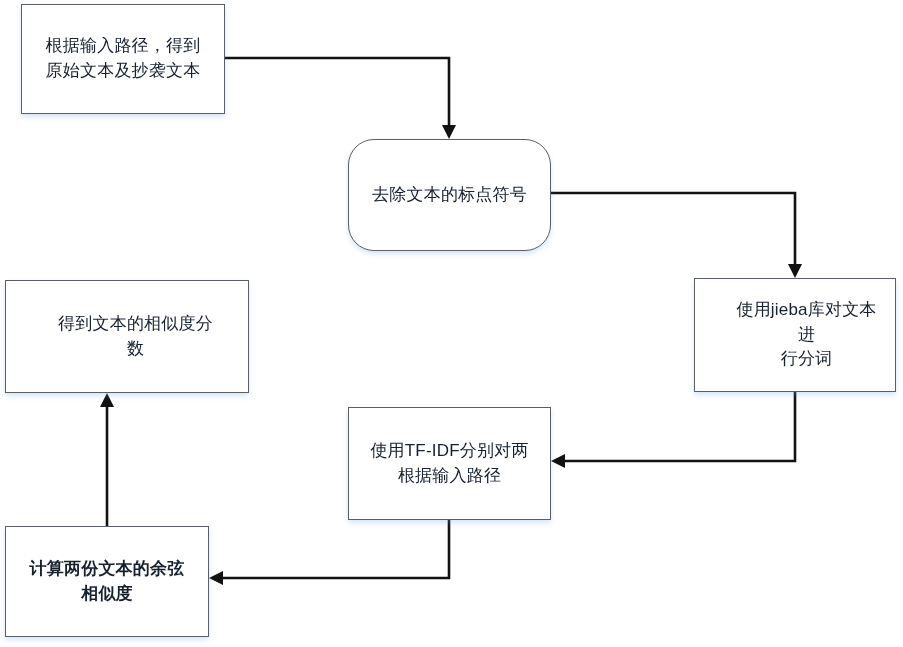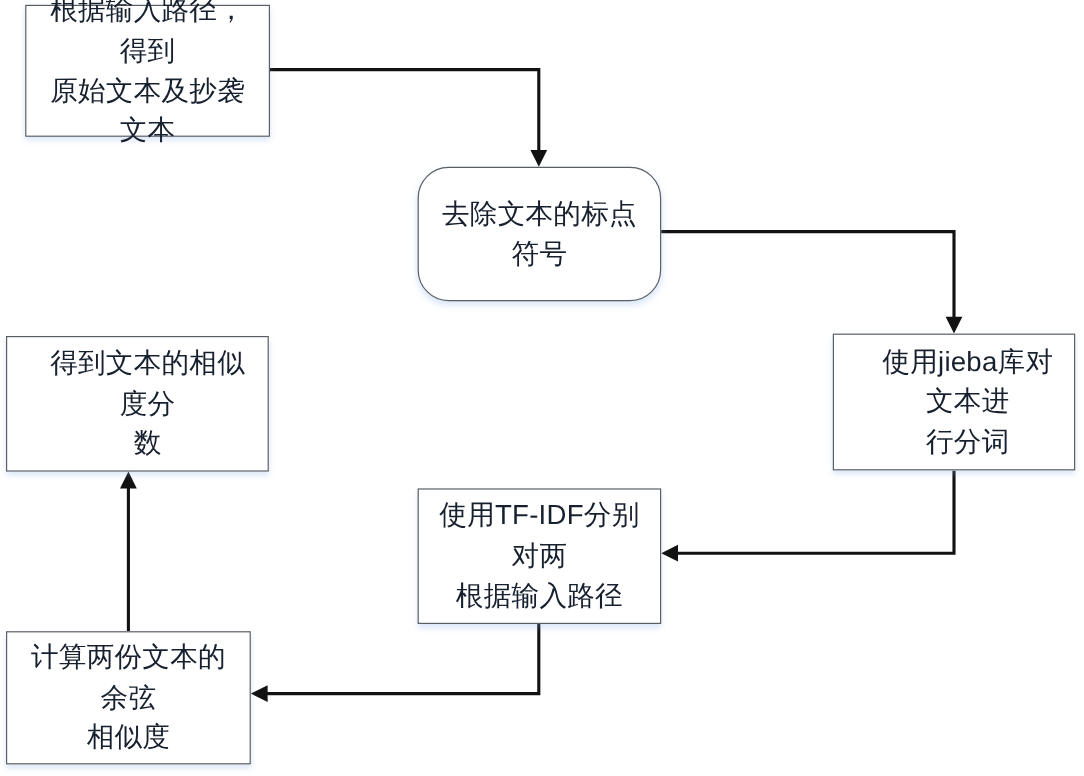--- a/index.html
+++ b/index.html
@@ -18,21 +18,21 @@
   .node {
     position: absolute;
     box-sizing: border-box;
     background: #ffffff;
     border: 1.6px solid #5a5f66;
     display: flex;
     align-items: center;
     justify-content: center;
     text-align: center;
     color: #17202e;
-    font-size: 23px;
+    font-size: 17px;
     line-height: 1.45;
     letter-spacing: 0.2px;
     box-shadow: 0 3px 5px rgba(120, 165, 230, 0.28);
   }
   .node .label {
     display: block;
     padding: 0 10px;
     white-space: pre-line;
   }
   svg.links {
@@ -89,23 +89,23 @@
   <div class="node" style="left: 694px; top: 278px; width: 202px; height: 114px; padding-left: 23px;">
     <span class="label">使用jieba库对文本进
 行分词</span>
   </div>
 
   <div class="node" style="left: 348px; top: 407px; width: 203px; height: 113px;">
     <span class="label">使用TF-IDF分别对两
 根据输入路径</span>
   </div>
 
-  <div class="node" style="left: 5px; top: 526px; width: 204px; height: 111px;">
+  <div class="node" style="left: 5px; top: 526px; width: 204px; height: 111px; font-weight: bold;">
     <span class="label">计算两份文本的余弦
 相似度</span>
   </div>
 
-  <div class="node" style="left: 5px; top: 280px; width: 219px; height: 113px; padding-left: 17px;">
+  <div class="node" style="left: 5px; top: 280px; width: 244px; height: 113px; padding-left: 17px;">
     <span class="label">得到文本的相似度分
 数</span>
   </div>
 
 </div>
 
 </body></html>

